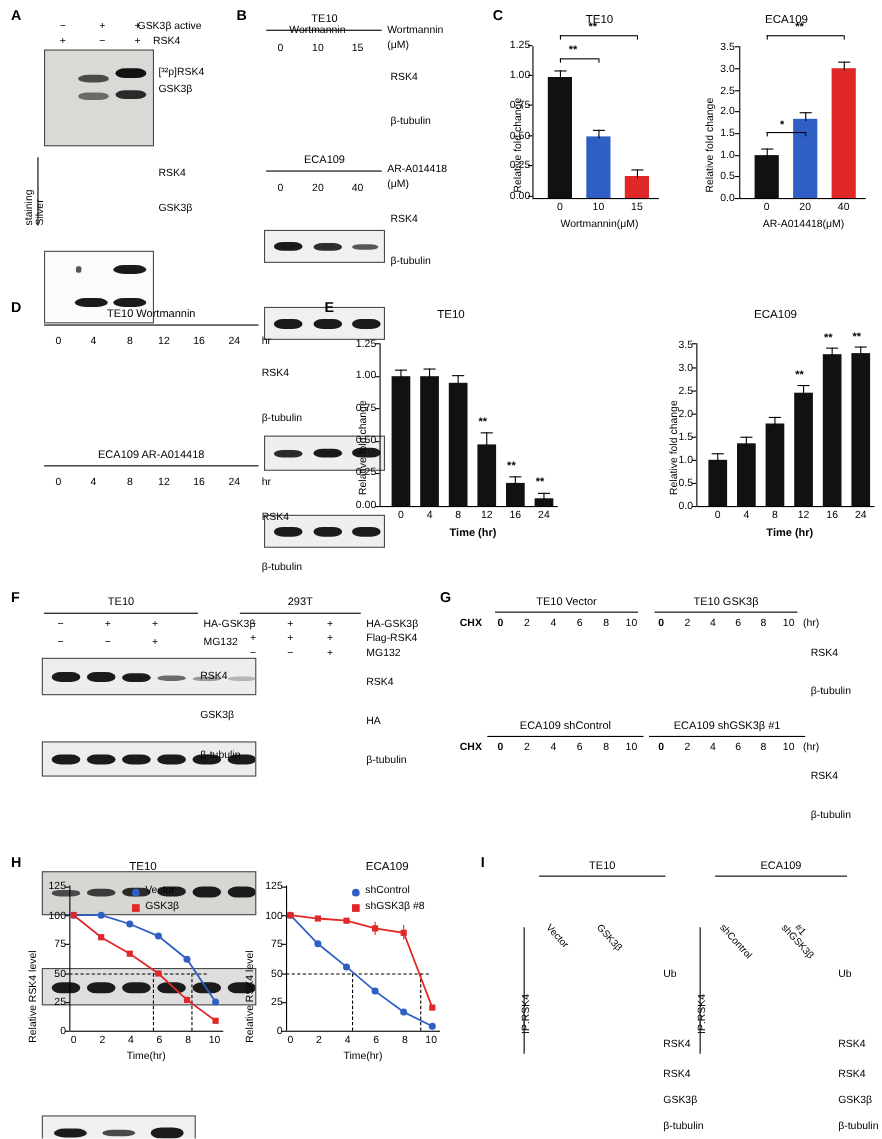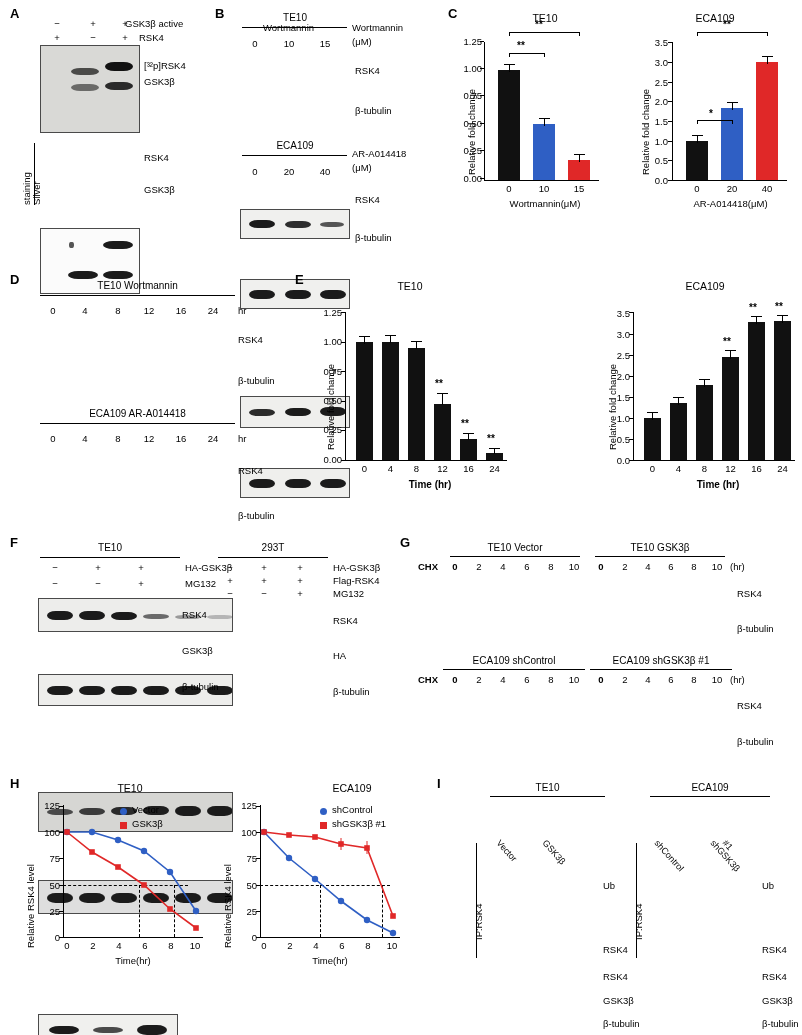--- a/index.html
+++ b/index.html
@@ -590,21 +590,21 @@
   <rect x="78.2" y="41.2" width="5.6" height="5.6" fill="#e02828"></rect>
   <rect x="104.2" y="45.2" width="5.6" height="5.6" fill="#e02828"></rect>
   <rect x="130.2" y="113.2" width="5.6" height="5.6" fill="#e02828"></rect>
   <line x1="81" y1="38" x2="81" y2="50" stroke="#e02828" stroke-width="1"></line>
   <line x1="107" y1="41" x2="107" y2="54" stroke="#e02828" stroke-width="1"></line>
 </svg>
 
 <div class="legend-dot" style="left:320px; top:808px; background:#2f5fc4;"></div>
 <div class="abs lbl" style="left:332px; top:804px;">shControl</div>
 <div class="legend-sq" style="left:320px; top:822px; background:#e02828;"></div>
-<div class="abs lbl" style="left:332px; top:818px;">shGSK3β #1</div>
+<div class="abs lbl" style="left:332px; top:818px;">shGSK3β #8</div>
 
 <div class="abs lbl" style="left:255px; top:940px; width:18px; text-align:center;">0</div>
 <div class="abs lbl" style="left:281px; top:940px; width:18px; text-align:center;">2</div>
 <div class="abs lbl" style="left:307px; top:940px; width:18px; text-align:center;">4</div>
 <div class="abs lbl" style="left:333px; top:940px; width:18px; text-align:center;">6</div>
 <div class="abs lbl" style="left:359px; top:940px; width:18px; text-align:center;">8</div>
 <div class="abs lbl" style="left:383px; top:940px; width:18px; text-align:center;">10</div>
 <div class="abs lbl" style="left:260px; top:955px; width:140px; text-align:center;">Time(hr)</div>
 
 <div class="panel-letter" style="left:437px; top:776px;">I</div>

